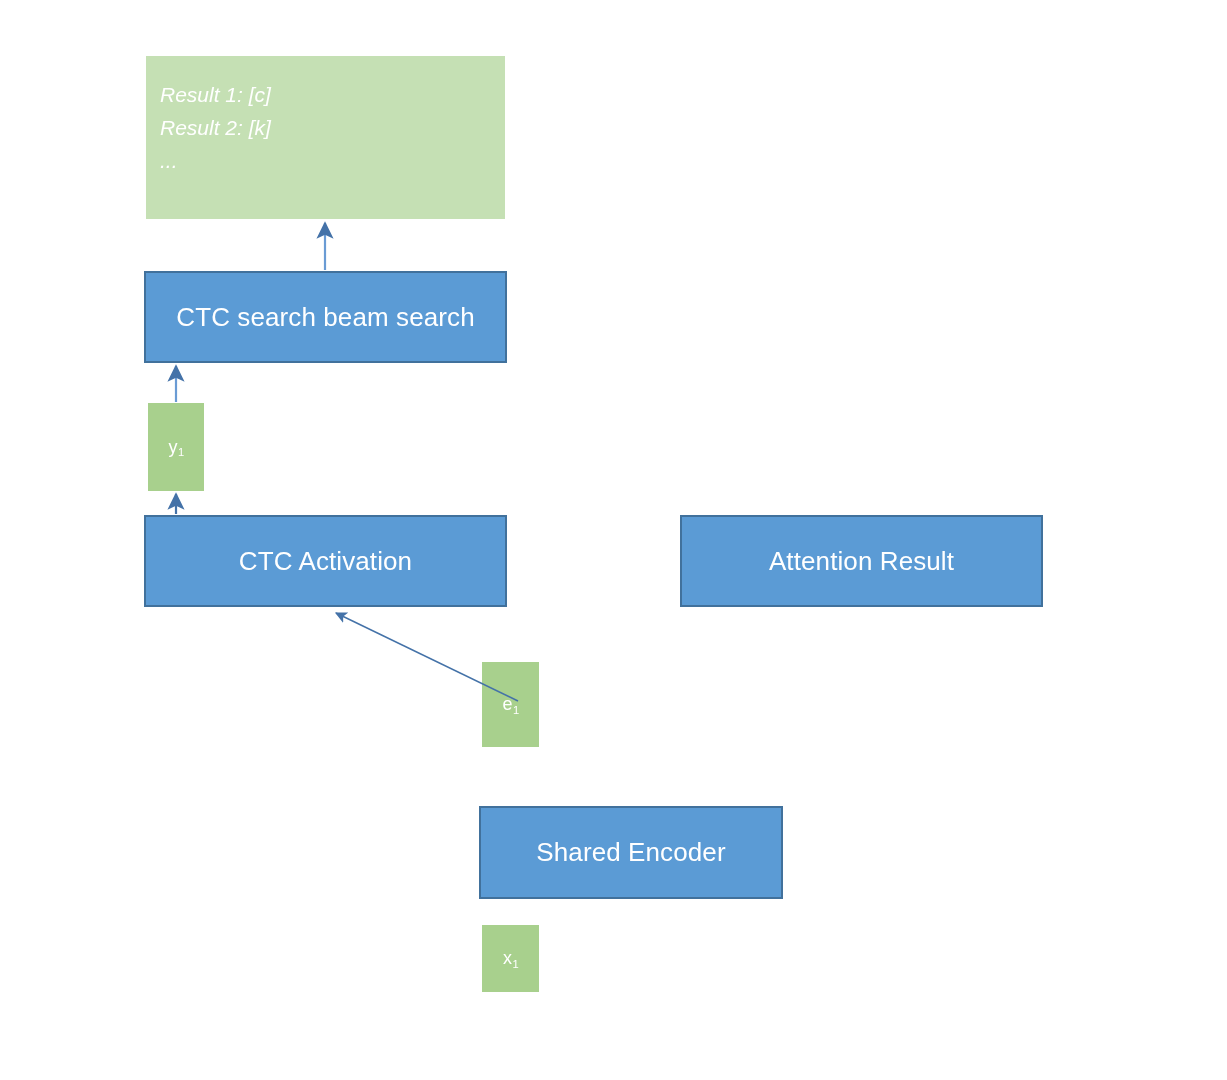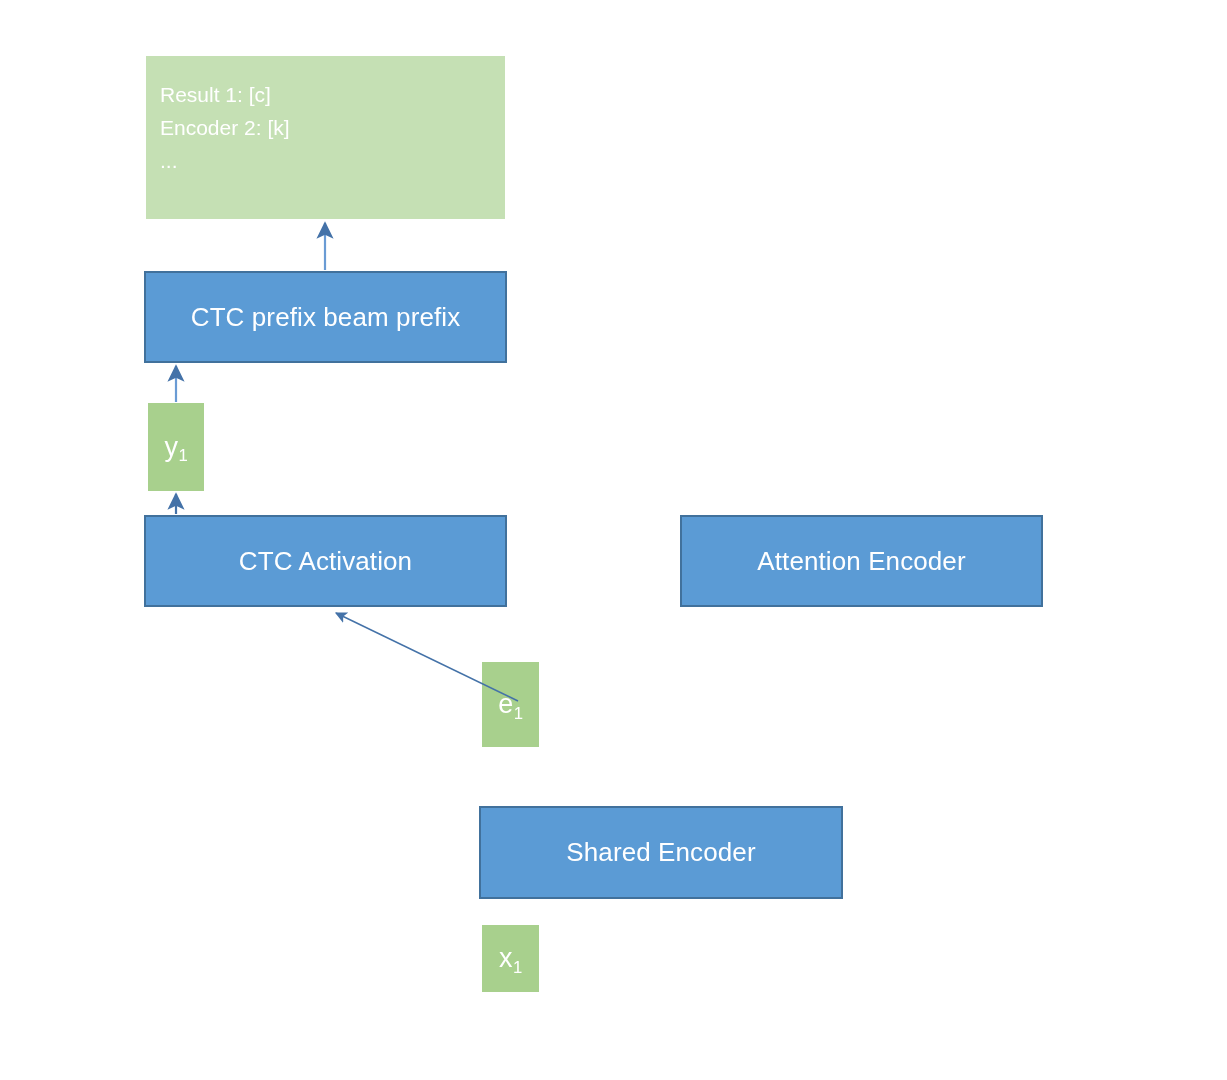--- a/index.html
+++ b/index.html
@@ -27,21 +27,21 @@
   }
   .node-blue {
     background: #5b9bd5;
     border: 2px solid #41719c;
     font-size: 26px;
     letter-spacing: 0.1px;
   }
   .node-green {
     background: #a8d08d;
     border: none;
-    font-size: 27px;
+    font-size: 18px;
   }
   .node-green-pale {
     background: #c5e0b4;
     border: none;
   }
   .results-box {
     display: block;
     padding: 22px 14px 0 14px;
     font-size: 21px;
     line-height: 1.58;
@@ -64,47 +64,47 @@
     width: 1227px;
     height: 1080px;
     pointer-events: none;
   }
 </style>
 </head>
 <body>
 
 <div id="canvas">
 
-  <div class="node node-green-pale results-box" style="left:146px; top:56px; width:359px; height:163px;">
+  <div class="node node-green-pale results-box" style="left:146px; top:56px; width:359px; height:163px;font-style:italic;">
     <div class="results-line">Result 1: [c]</div>
-    <div class="results-line">Encoder 2: [k]</div>
+    <div class="results-line">Result 2: [k]</div>
     <div class="results-line">...</div>
   </div>
 
   <div class="node node-blue" style="left:144px; top:271px; width:363px; height:92px;">
-    <span>CTC prefix beam prefix</span>
+    <span>CTC search beam search</span>
   </div>
 
   <div class="node node-green" style="left:148px; top:403px; width:56px; height:88px;">
     <span><span>y</span><span class="sub">1</span></span>
   </div>
 
   <div class="node node-blue" style="left:144px; top:515px; width:363px; height:92px;">
     <span>CTC Activation</span>
   </div>
 
   <div class="node node-blue" style="left:680px; top:515px; width:363px; height:92px;">
-    <span>Attention Encoder</span>
+    <span>Attention Result</span>
   </div>
 
   <div class="node node-green" style="left:482px; top:662px; width:57px; height:85px;">
     <span><span>e</span><span class="sub">1</span></span>
   </div>
 
-  <div class="node node-blue" style="left:479px; top:806px; width:364px; height:93px;">
+  <div class="node node-blue" style="left:479px; top:806px; width:304px; height:93px;">
     <span>Shared Encoder</span>
   </div>
 
   <div class="node node-green" style="left:482px; top:925px; width:57px; height:67px;">
     <span><span>x</span><span class="sub">1</span></span>
   </div>
 
   <svg class="arrow-layer" viewBox="0 0 1227 1080">
     <defs>
       <marker id="ah" markerWidth="9" markerHeight="9" refX="7.2" refY="4.5" orient="auto" markerUnits="strokeWidth">

